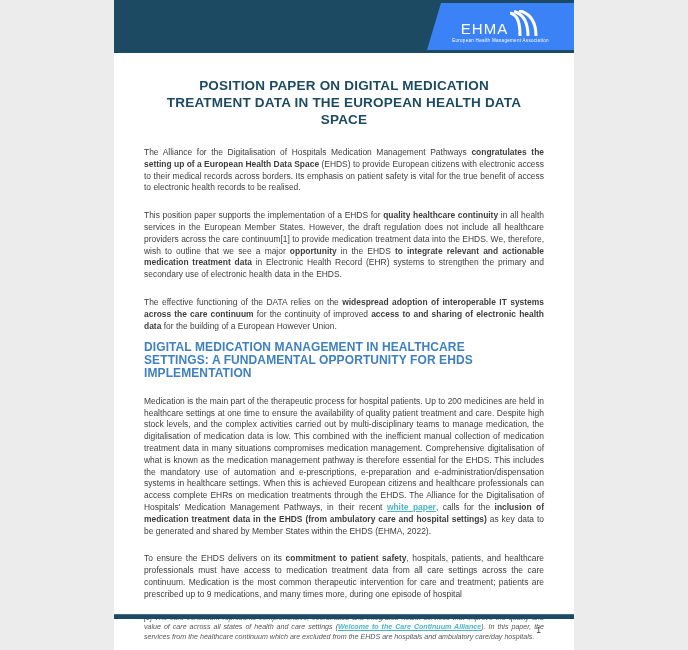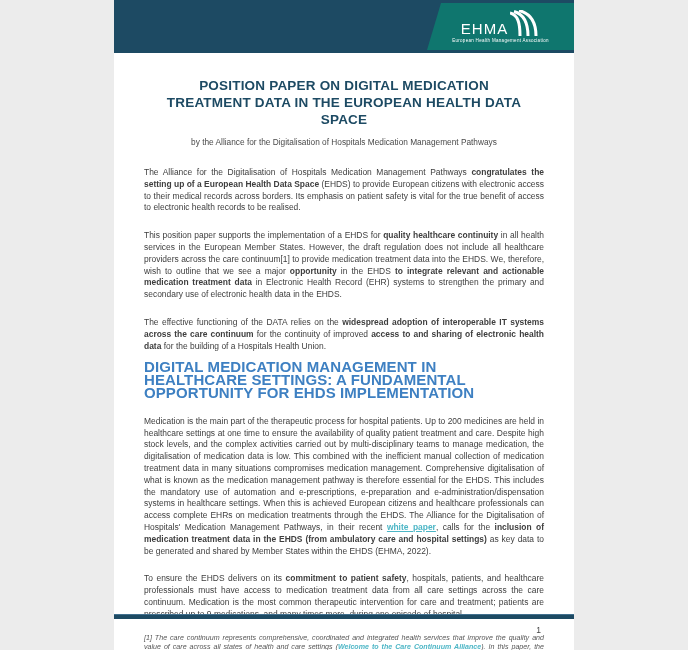--- a/index.html
+++ b/index.html
@@ -22,21 +22,21 @@
     position: relative;
     height: 53px;
     background: #1d4a63;
   }
   .logo-plate {
     position: absolute;
     top: 3px;
     right: 0;
     width: 147px;
     height: 47px;
-    background: #0f766e;
+    background: #3b82f6;
     clip-path: polygon(14px 0, 100% 0, 100% 100%, 0 100%);
     display: flex;
     flex-direction: column;
     align-items: center;
     justify-content: center;
   }
   .logo-row { display: flex; align-items: flex-end; gap: 2px; }
   .logo-text {
     color: #fff;
     font-size: 15px;
@@ -75,21 +75,21 @@
   p.body {
     font-size: 8.45px;
     line-height: 11.8px;
     color: #3e3e3e;
     text-align: justify;
     margin: 16px 0 6px 0;
   }
   p.body.first { margin-top: 19px; }
   h2.section {
     color: #3e80c2;
-    font-size: 15px;
+    font-size: 12px;
     line-height: 12.8px;
     font-weight: 700;
     letter-spacing: 0.1px;
     margin: 9px 0 7px 0;
     max-width: 352px;
   }
   .b { font-weight: 700; }
   .link { color: #4db6c6; text-decoration: underline; cursor: pointer; font-weight: bold; }
   
   .footnote {
@@ -130,26 +130,25 @@
           <path d="M10 26 C10 13 8 5 0 3" stroke="#ffffff" stroke-width="3"></path>
           <path d="M18 26 C18 12 13 4 4 1.5" stroke="#ffffff" stroke-width="3"></path>
           <path d="M26 26 C26 11 19 3 9 0.5" stroke="#ffffff" stroke-width="3"></path>
         </svg>
       </div>
       <div class="logo-tagline">European Health Management Association</div>
     </div>
   </div>
 
   <h1 class="title">POSITION PAPER ON DIGITAL MEDICATION TREATMENT DATA IN THE EUROPEAN HEALTH DATA SPACE</h1>
-  <div class="subtitle">by the Alliance for the Digitalisation of Hospitals Medication Management Pathways</div>
 
   <div class="content">
     <p class="body first"><span>The Alliance for the Digitalisation of Hospitals Medication Management Pathways </span><span class="b">congratulates the setting up of a European Health Data Space</span><span> (EHDS) to provide European citizens with electronic access to their medical records across borders. Its emphasis on patient safety is vital for the true benefit of access to electronic health records to be realised.</span></p>
     <p class="body"><span>This position paper supports the implementation of a EHDS for </span><span class="b">quality healthcare continuity</span><span> in all health services in the European Member States. However, the draft regulation does not include all healthcare providers across the care continuum[1] to provide medication treatment data into the EHDS. We, therefore, wish to outline that we see a major </span><span class="b">opportunity</span><span> in the EHDS </span><span class="b">to integrate relevant and actionable medication treatment data</span><span> in Electronic Health Record (EHR) systems to strengthen the primary and secondary use of electronic health data in the EHDS.</span></p>
-    <p class="body"><span>The effective functioning of the DATA relies on the </span><span class="b">widespread adoption of interoperable IT systems across the care continuum</span><span> for the continuity of improved </span><span class="b">access to and sharing of electronic health data</span><span> for the building of a Hospitals Health Union.</span></p>
+    <p class="body"><span>The effective functioning of the DATA relies on the </span><span class="b">widespread adoption of interoperable IT systems across the care continuum</span><span> for the continuity of improved </span><span class="b">access to and sharing of electronic health data</span><span> for the building of a European However Union.</span></p>
 
     <h2 class="section">DIGITAL MEDICATION MANAGEMENT IN HEALTHCARE SETTINGS: A FUNDAMENTAL OPPORTUNITY FOR EHDS IMPLEMENTATION</h2>
     <p class="body"><span>Medication is the main part of the therapeutic process for hospital patients. Up to 200 medicines are held in healthcare settings at one time to ensure the availability of quality patient treatment and care. Despite high stock levels, and the complex activities carried out by multi-disciplinary teams to manage medication, the digitalisation of medication data is low. This combined with the inefficient manual collection of medication treatment data in many situations compromises medication management. Comprehensive digitalisation of what is known as the medication management pathway is therefore essential for the EHDS. This includes the mandatory use of automation and e-prescriptions, e-preparation and e-administration/dispensation systems in healthcare settings. When this is achieved European citizens and healthcare professionals can access complete EHRs on medication treatments through the EHDS. The Alliance for the Digitalisation of Hospitals' Medication Management Pathways, in their recent </span><span class="link">white paper</span><span>, calls for the </span><span class="b">inclusion of medication treatment data in the EHDS (from ambulatory care and hospital settings)</span><span> as key data to be generated and shared by Member States within the EHDS (EHMA, 2022).</span></p>
 
     <p class="body"><span>To ensure the EHDS delivers on its </span><span class="b">commitment to patient safety</span><span>, hospitals, patients, and healthcare professionals must have access to medication treatment data from all care settings across the care continuum. Medication is the most common therapeutic intervention for care and treatment; patients are prescribed up to 9 medications, and many times more, during one episode of hospital</span></p>
 
     <div class="footnote"><span>[1] The care continuum represents comprehensive, coordinated and integrated health services that improve the quality and value of care across all states of health and care settings (</span><span class="link">Welcome to the Care Continuum Alliance</span><span>). In this paper, the services from the healthcare continuum which are excluded from the EHDS are hospitals and ambulatory care/day hospitals.</span></div>
   </div>
 
   <div class="footer-bar"></div>

